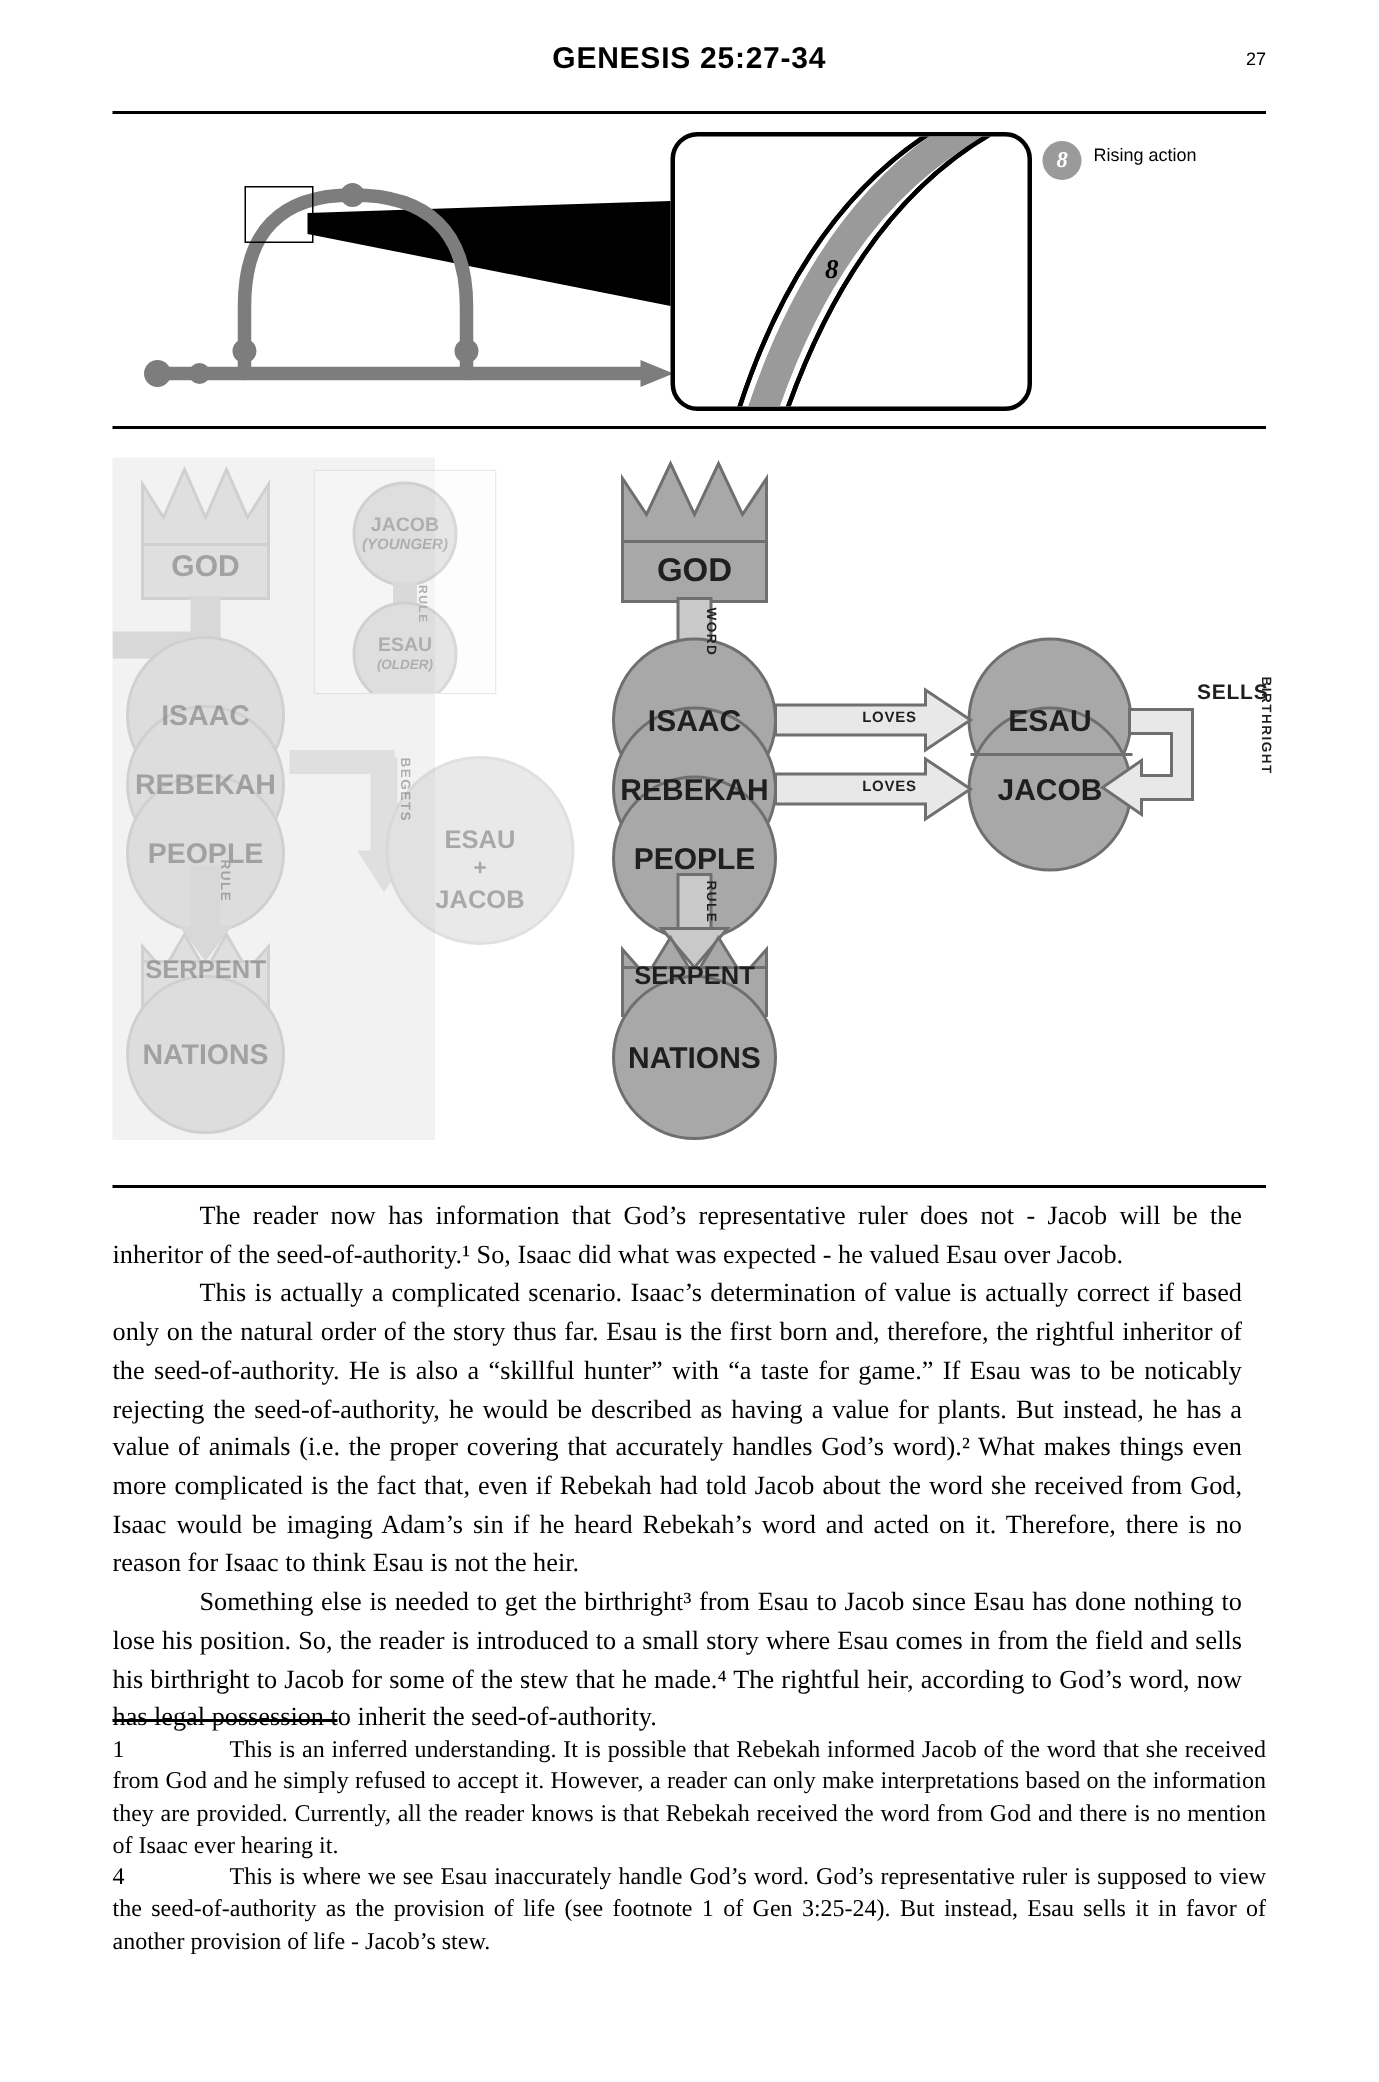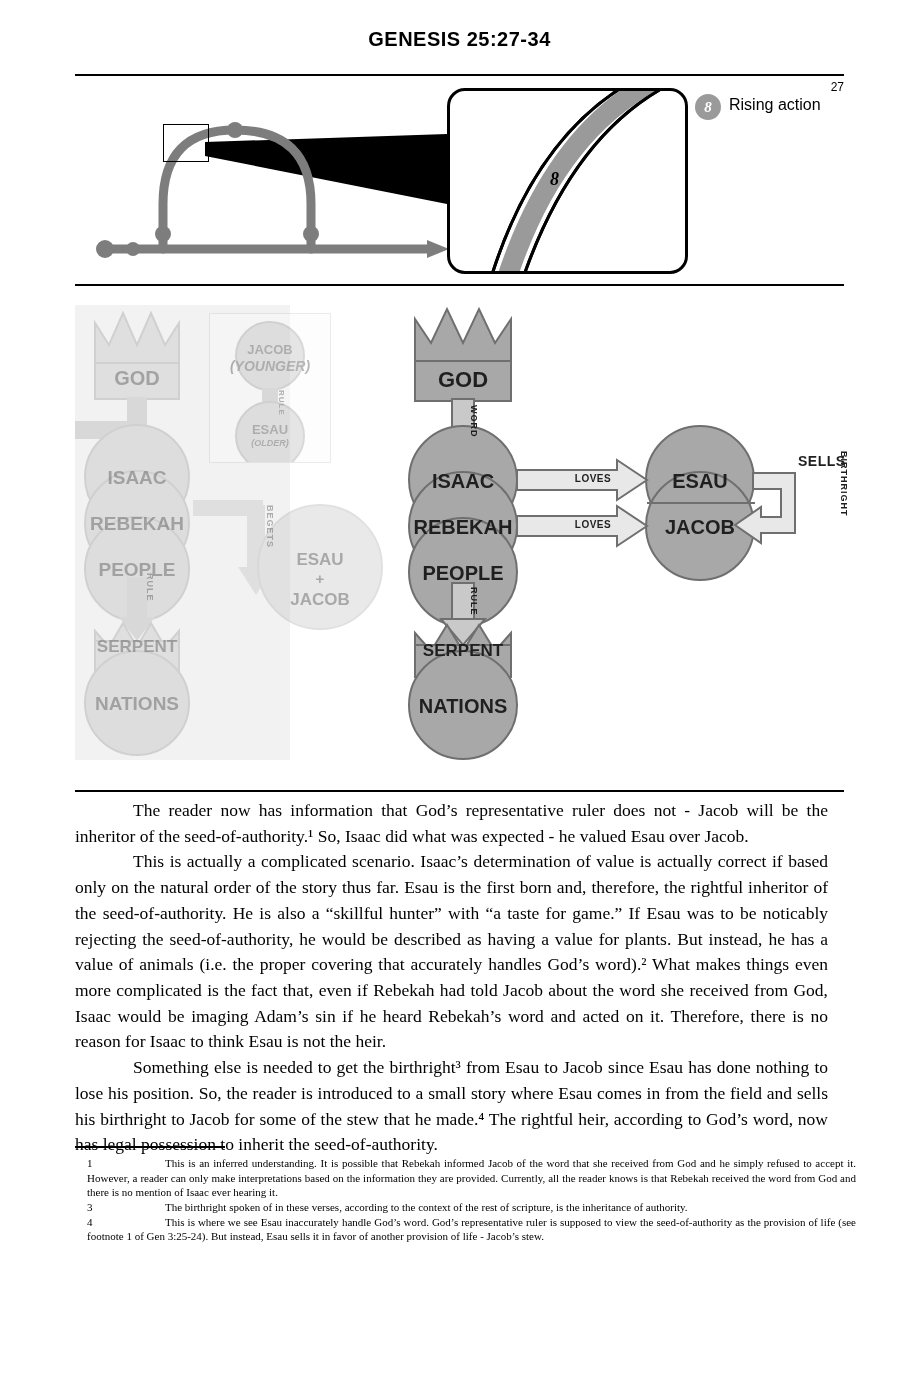--- a/index.html
+++ b/index.html
@@ -42,21 +42,20 @@
     font-weight: bold;
     font-size: 20px;
     letter-spacing: 0.5px;
   }
   .page-number {
     position: absolute;
     right: 0;
     top: 4px;
     font-family: "Liberation Sans", sans-serif;
     font-size: 12px;
-    margin-top: 48px;
   }
   .rule-top {
     position: absolute;
     left: 75px;
     top: 74px;
     width: 769px;
     height: 2px;
     background: #000;
   }
   .rule-mid {
@@ -125,21 +124,21 @@
     font-weight: bold;
     font-size: 15px;
     text-align: center;
     line-height: 26px;
   }
   .legend-label {
     position: absolute;
     left: 34px;
     top: 2px;
     font-family: "Liberation Sans", sans-serif;
-    font-size: 16px;
+    font-size: 12px;
   }
   .callout-num {
     position: absolute;
     left: 100px;
     top: 78px;
     font-family: "Liberation Serif", serif;
     font-style: italic;
     font-weight: bold;
     font-size: 18px;
     color: #000;
@@ -198,24 +197,24 @@
   .fn-rule {
     position: absolute;
     left: 75px;
     top: 1146px;
     width: 150px;
     height: 1.5px;
     background: #000;
   }
   .footnotes {
     position: absolute;
-    left: 87px;
+    left: 75px;
     top: 1156px;
     width: 769px;
-    font-size: 11px;
+    font-size: 16px;
     line-height: 1.33;
     text-align: justify;
   }
   .fn {
     position: relative;
     margin-bottom: 0px;
     padding-left: 0;
   }
   .fn-num {
     display: inline-block;
@@ -316,21 +315,21 @@
     </div>
 
     <div class="inset-box faded">
       <svg width="120" height="148" viewBox="0 0 120 148">
         <circle cx="60" cy="42" r="34" fill="#bdbdbd" stroke="#9a9a9a" stroke-width="2"></circle>
         <rect x="52" y="74" width="16" height="28" fill="#b0b0b0"></rect>
         <polygon points="45,96 60,116 75,96" fill="#b0b0b0"></polygon>
         <circle cx="60" cy="122" r="34" fill="#bdbdbd" stroke="#9a9a9a" stroke-width="2"></circle>
       </svg>
       <div class="node-label" style="position:absolute;left:0;top:28px;width:120px;font-size:13px;">JACOB</div>
-      <div class="node-label" style="position:absolute;left:0;top:44px;width:120px;font-size:14px;font-style:italic;">(YOUNGER)</div>
+      <div class="node-label" style="position:absolute;left:0;top:44px;width:120px;font-size:10px;font-style:italic;">(YOUNGER)</div>
       <div class="node-label" style="position:absolute;left:44px;top:76px;width:32px;font-size:8px;letter-spacing:1px;writing-mode:vertical-rl;">RULE</div>
       <div class="node-label" style="position:absolute;left:0;top:108px;width:120px;font-size:13px;">ESAU</div>
       <div class="node-label" style="position:absolute;left:0;top:124px;width:120px;font-size:9px;font-style:italic;">(OLDER)</div>
     </div>
 
     <svg width="430" height="455" viewBox="0 0 430 455" style="position:absolute;left:330px;top:0;">
 
       <path d="M10,58 L10,14 L26,38 L42,4 L58,38 L74,4 L90,38 L106,14 L106,58 Z" fill="#a8a8a8" stroke="#6f6f6f" stroke-width="2"></path>
       <rect x="10" y="56" width="96" height="40" fill="#a8a8a8" stroke="#6f6f6f" stroke-width="2"></rect>
 
@@ -391,20 +390,17 @@
     <p>This is actually a complicated scenario. Isaac’s determination of value is actually correct if based only on the natural order of the story thus far. Esau is the first born and, therefore, the rightful inheritor of the seed-of-authority. He is also a “skillful hunter” with “a taste for game.” If Esau was to be noticably rejecting the seed-of-authority, he would be described as having a value for plants. But instead, he has a value of animals (i.e. the proper covering that accurately handles God’s word).²  What makes things even more complicated is the fact that, even if Rebekah had told Jacob about the word she received from God, Isaac would be imaging Adam’s sin if he heard Rebekah’s word and acted on it. Therefore, there is no reason for Isaac to think Esau is not the heir.</p>
     <p>Something else is needed to get the birthright³ from Esau to Jacob since Esau has done nothing to lose his position. So, the reader is introduced to a small story where Esau comes in from the field and sells his birthright to Jacob for some of the stew that he made.⁴ The rightful heir, according to God’s word, now has legal possession to inherit the seed-of-authority.</p>
   </div>
 
   <div class="fn-rule"></div>
   <div class="footnotes">
     <div class="fn">
       <span class="fn-num">1</span><span>This is an inferred understanding. It is possible that Rebekah informed Jacob of the word that she received from God and he simply refused to accept it. However, a reader can only make interpretations based on the information they are provided. Currently, all the reader knows is that Rebekah received the word from God and there is no mention of Isaac ever hearing it.</span>
     </div>
     <div class="fn">
-      <span class="fn-num">3</span><span>The birthright spoken of in these verses, according to the context of the rest of scripture, is the inheritance of authority.</span>
-    </div>
-    <div class="fn">
       <span class="fn-num">4</span><span>This is where we see Esau inaccurately handle God’s word. God’s representative ruler is supposed to view the seed-of-authority as the provision of life (see footnote 1 of Gen 3:25-24). But instead, Esau sells it in favor of another provision of life - Jacob’s stew.</span>
     </div>
   </div>
 
 </div>
 
 </body></html>

